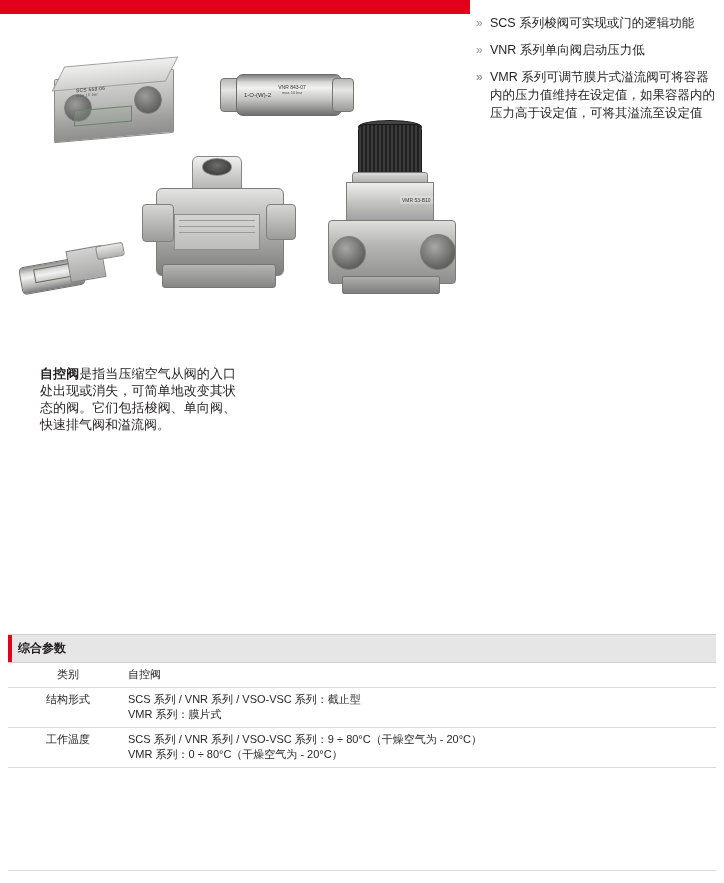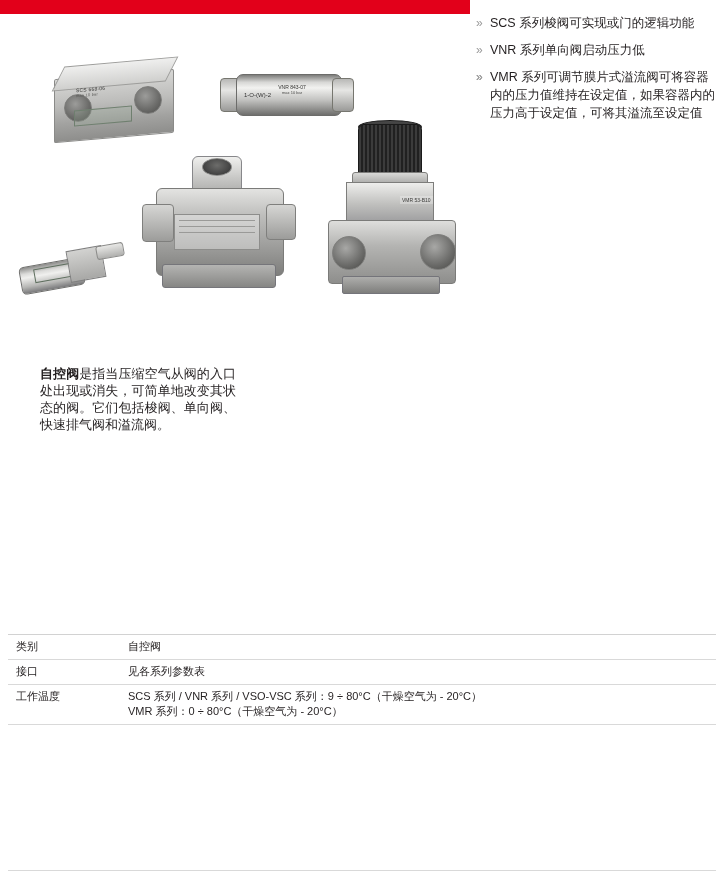--- a/index.html
+++ b/index.html
@@ -443,20 +443,21 @@
   table.spec-table td {
     border-bottom: 1px solid #d9d9d9;
     padding: 4px 4px 5px 0;
     vertical-align: top;
     line-height: 15px;
     color: #231f20;
   }
   table.spec-table td.k {
     width: 104px;
     padding-left: 8px;
+    text-align: center;
   }
   table.spec-table td.v {
     padding-left: 4px;
   }
   .v-line { display: block; }
   .bottom-rule {
     position: absolute;
     left: 8px;
     bottom: 12px;
     width: 708px;
@@ -547,32 +548,34 @@
       <div class="foot"></div>
     </div>
 
   </div>
 
   <p class="caption">
     <b>自控阀</b><span>是指当压缩空气从阀的入口处出现或消失，可简单地改变其状态的阀。它们包括梭阀、单向阀、快速排气阀和溢流阀。</span>
   </p>
 
   <div class="spec">
+    <div class="spec-title">综合参数</div>
     <table class="spec-table">
       <tbody>
         <tr>
           <td class="k">类别</td>
           <td class="v">
             <span class="v-line">自控阀</span>
           </td>
         </tr>
         <tr>
-          <td class="k">接口</td>
+          <td class="k">结构形式</td>
           <td class="v">
-            <span class="v-line">见各系列参数表</span>
+            <span class="v-line">SCS 系列 / VNR 系列 / VSO-VSC 系列：截止型</span>
+            <span class="v-line">VMR 系列：膜片式</span>
           </td>
         </tr>
         <tr>
           <td class="k">工作温度</td>
           <td class="v">
             <span class="v-line">SCS 系列 / VNR 系列 / VSO-VSC 系列：9 ÷ 80°C（干燥空气为 - 20°C）</span>
             <span class="v-line">VMR 系列：0 ÷ 80°C（干燥空气为 - 20°C）</span>
           </td>
         </tr>
 

